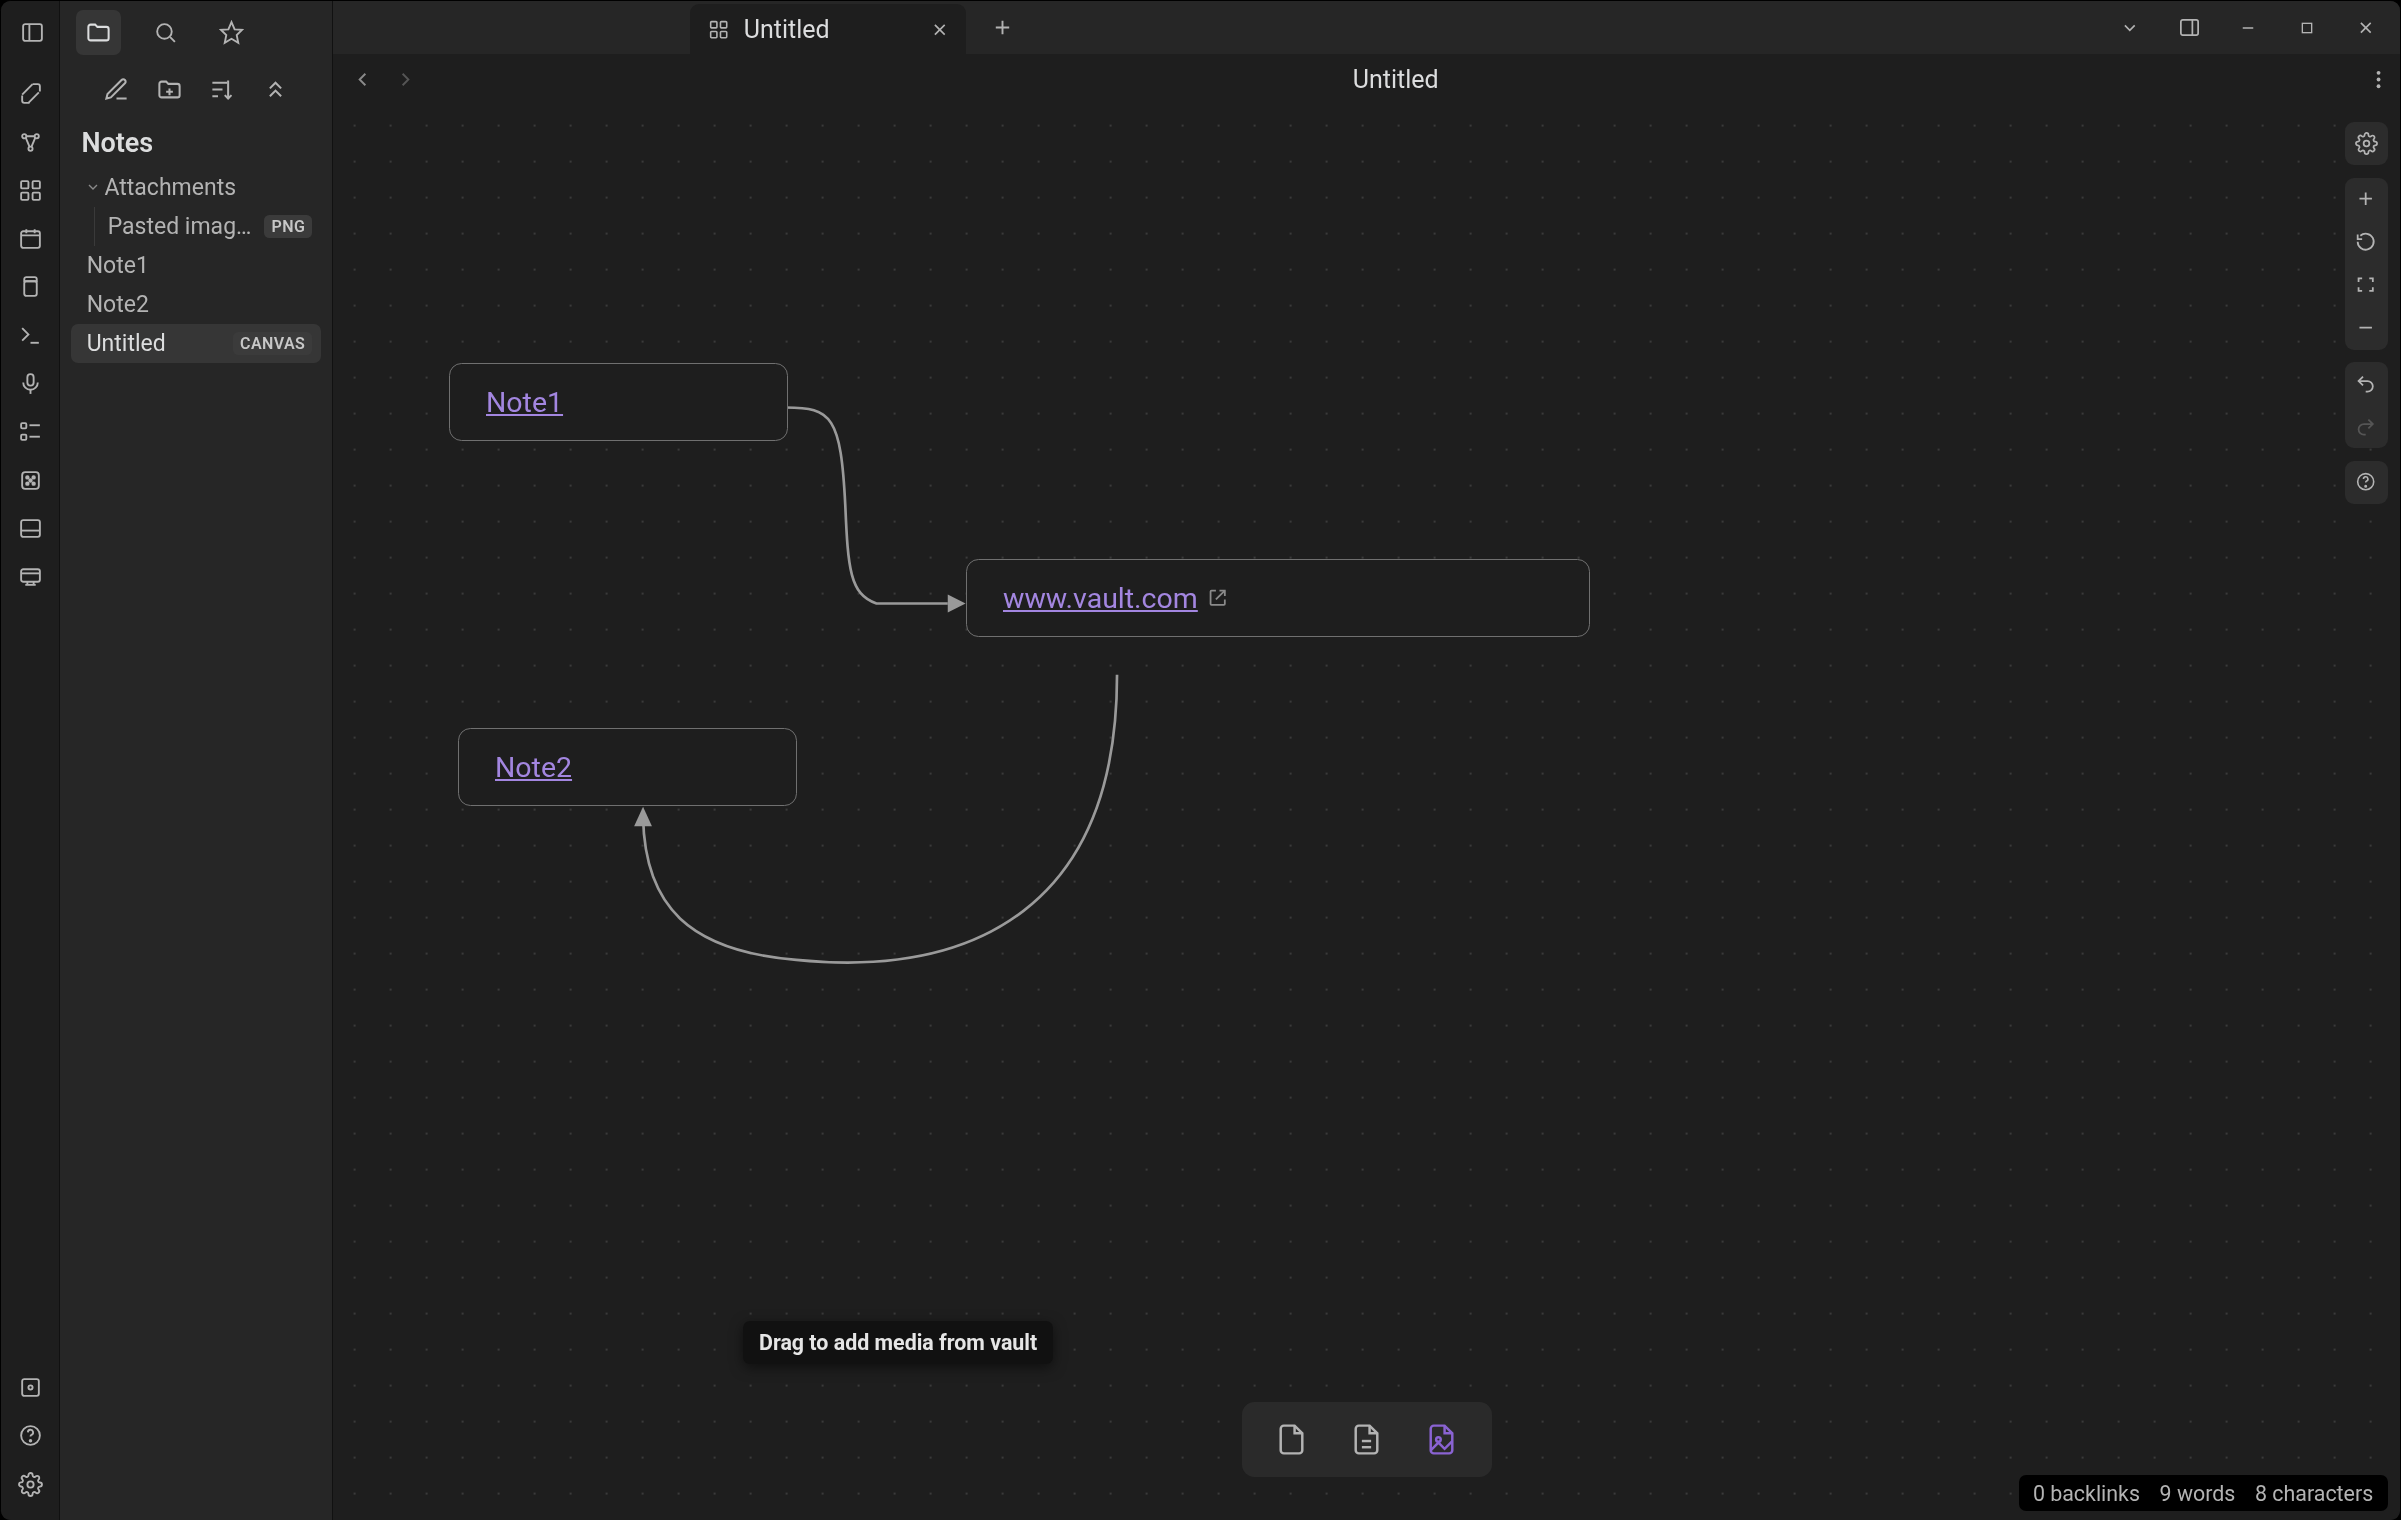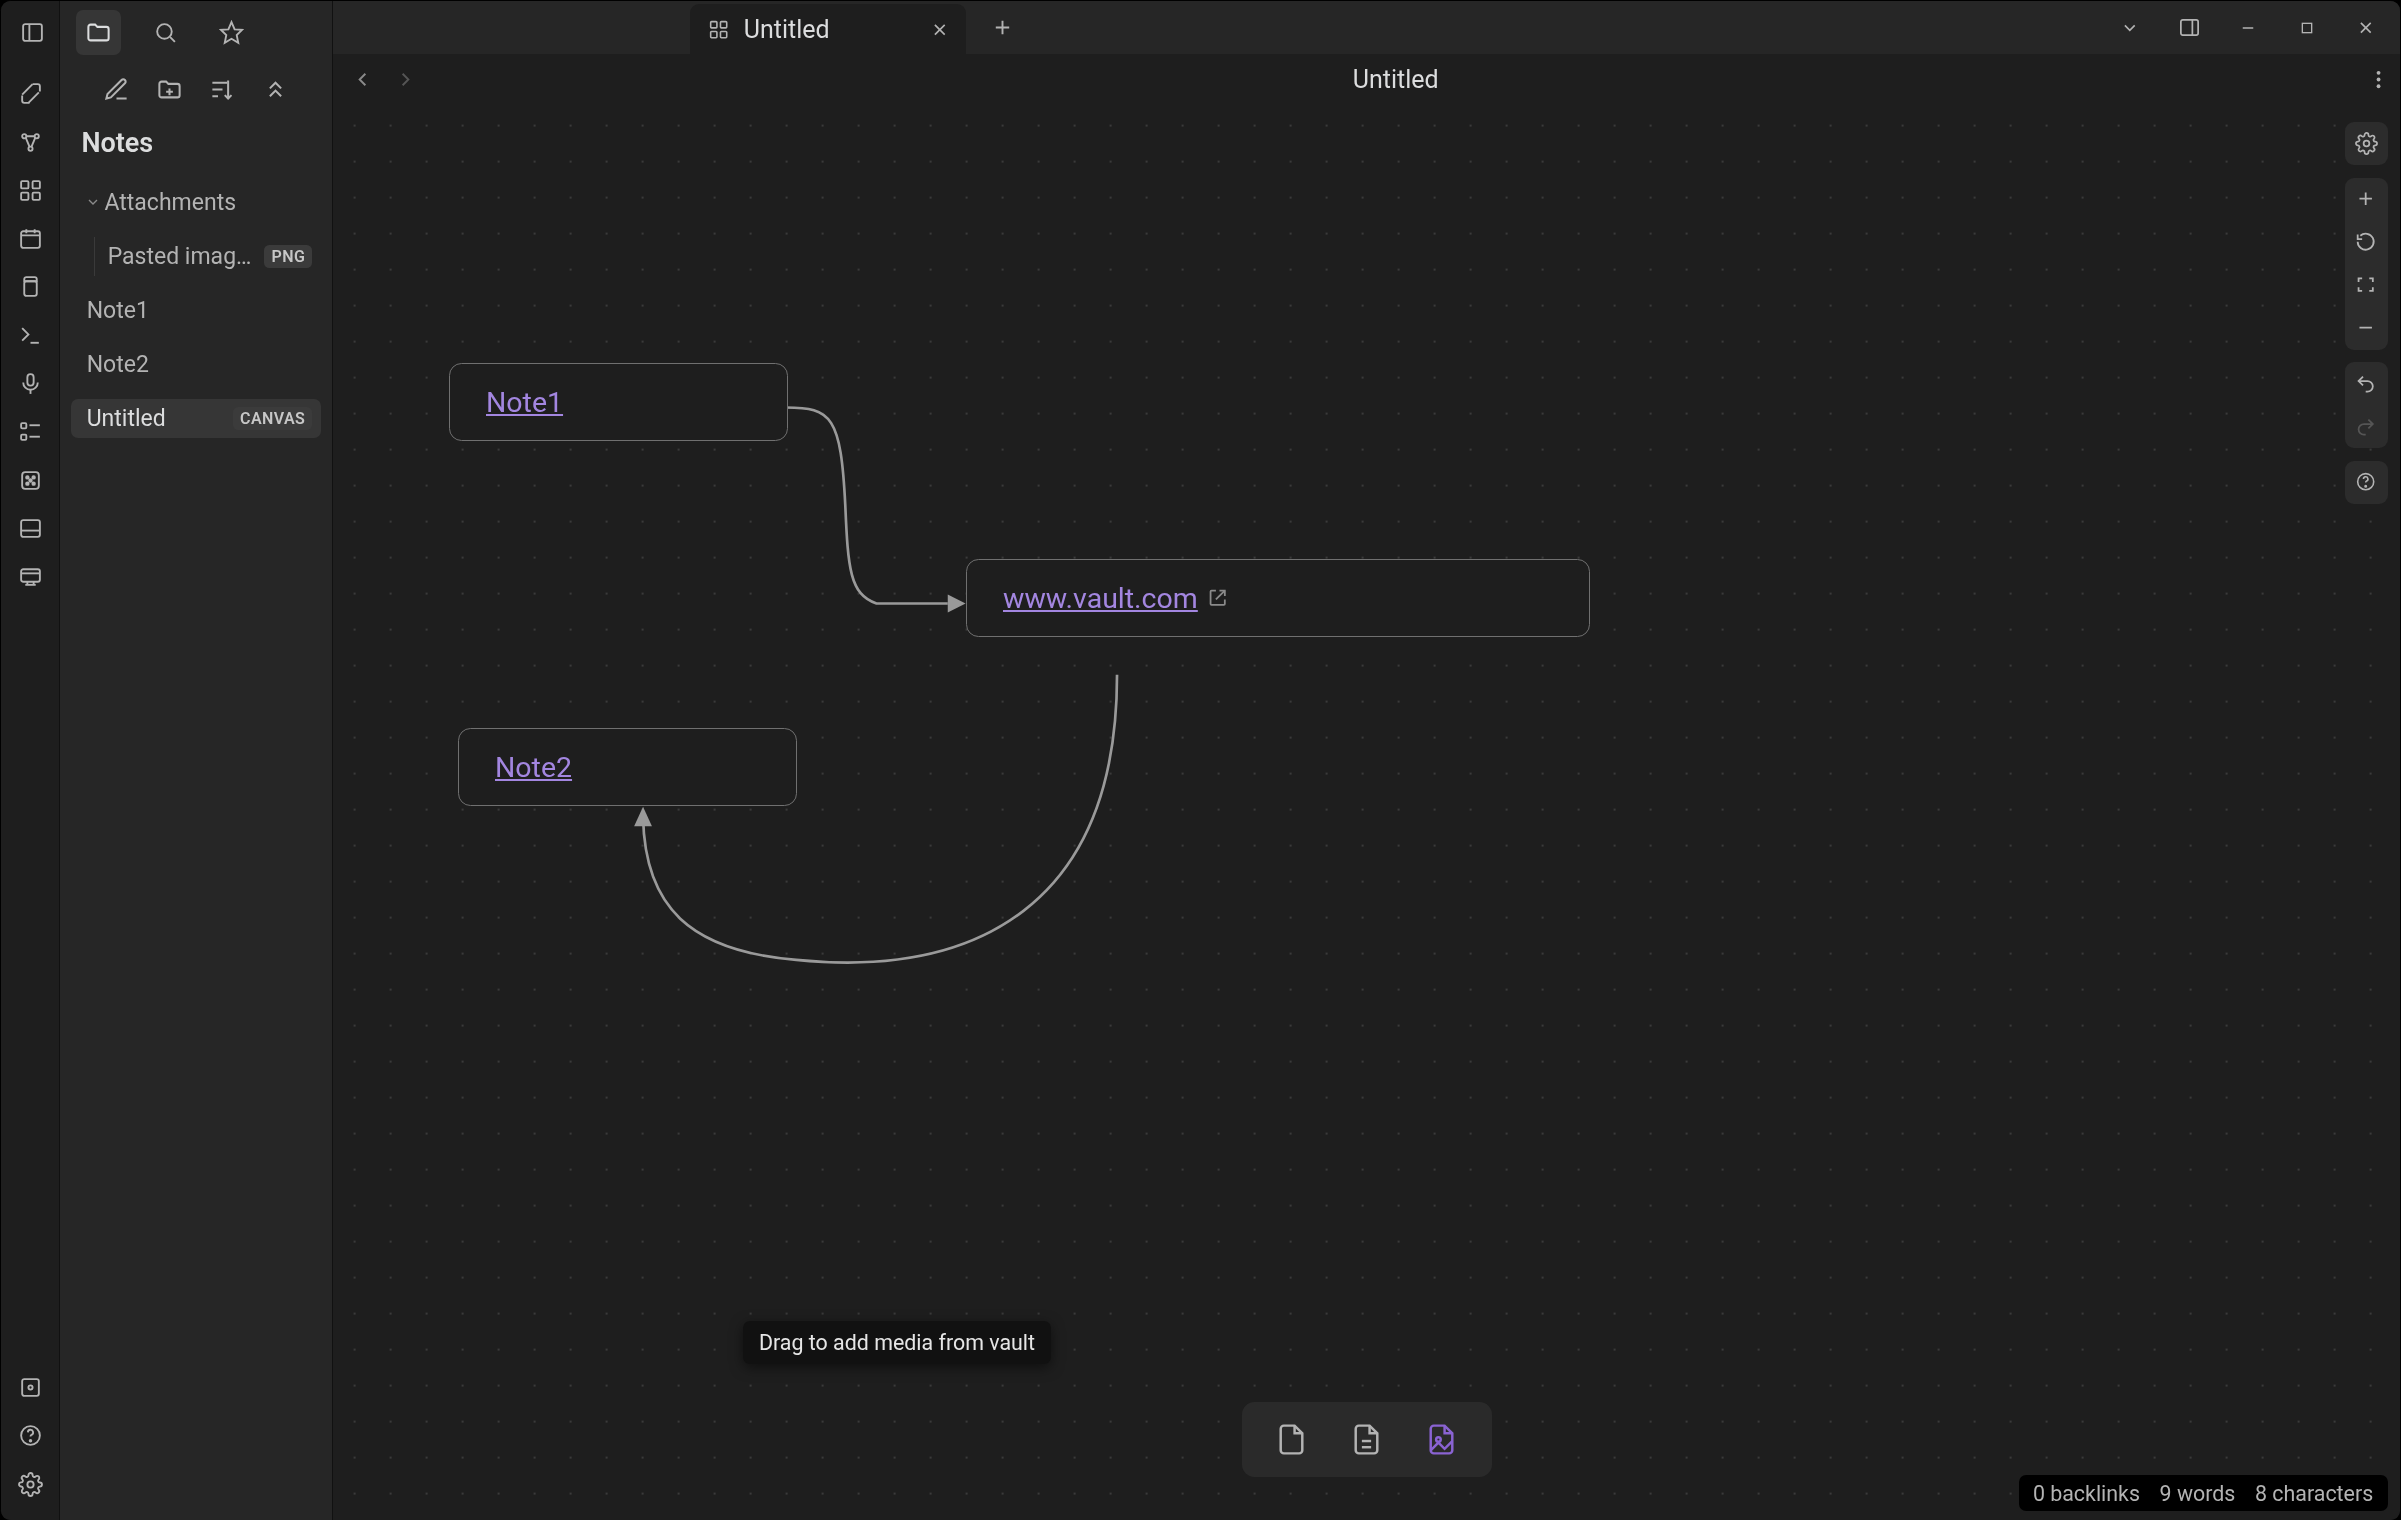--- a/index.html
+++ b/index.html
@@ -76,21 +76,20 @@
   }
   .tree { padding: 1.8px 10.7px; }
   .tree-row {
     display: flex; align-items: center;
     height: 39px;
     padding: 0 9px;
     border-radius: 7.1px;
     cursor: pointer;
     color: var(--text-1);
     font-size: 23px;
-    margin-top: 15px;
   }
   .tree-row.selected { background: var(--bg-3); color: var(--text-0); }
   .tree-row .caret { width: 19.6px; color: var(--text-2); margin-left: -1.8px; }
   .tree-row .name { flex: 1; white-space: nowrap; overflow: hidden; text-overflow: ellipsis; }
   .tree-row .tag {
     font-size: 16px; font-weight: 600;
     background: #3b3b3b; color: #c7c7c7;
     border-radius: 5.3px;
     padding: 1.8px 7.1px;
     margin-left: 7.1px;
@@ -236,20 +235,21 @@
   .cv-bottom .bb.accent { color: var(--accent); }
 
   .tooltip {
     position:absolute;
     background:#111; color:#e6e6e6;
     font-size: 21.4px;
     padding: 9px 16px;
     border-radius: 7.1px;
     white-space: nowrap;
     box-shadow: 0 3.6px 12.5px rgba(0,0,0,.5);
+    font-weight: bold;
   }
 
   .statusbar {
     position:absolute; right: 12.5px; bottom: 9px;
     background: #000000;
     border-radius: 7.1px;
     padding: 5.3px 14.3px;
     color: var(--text-1);
     font-size: 21.4px;
     display:flex; gap: 19.6px;

